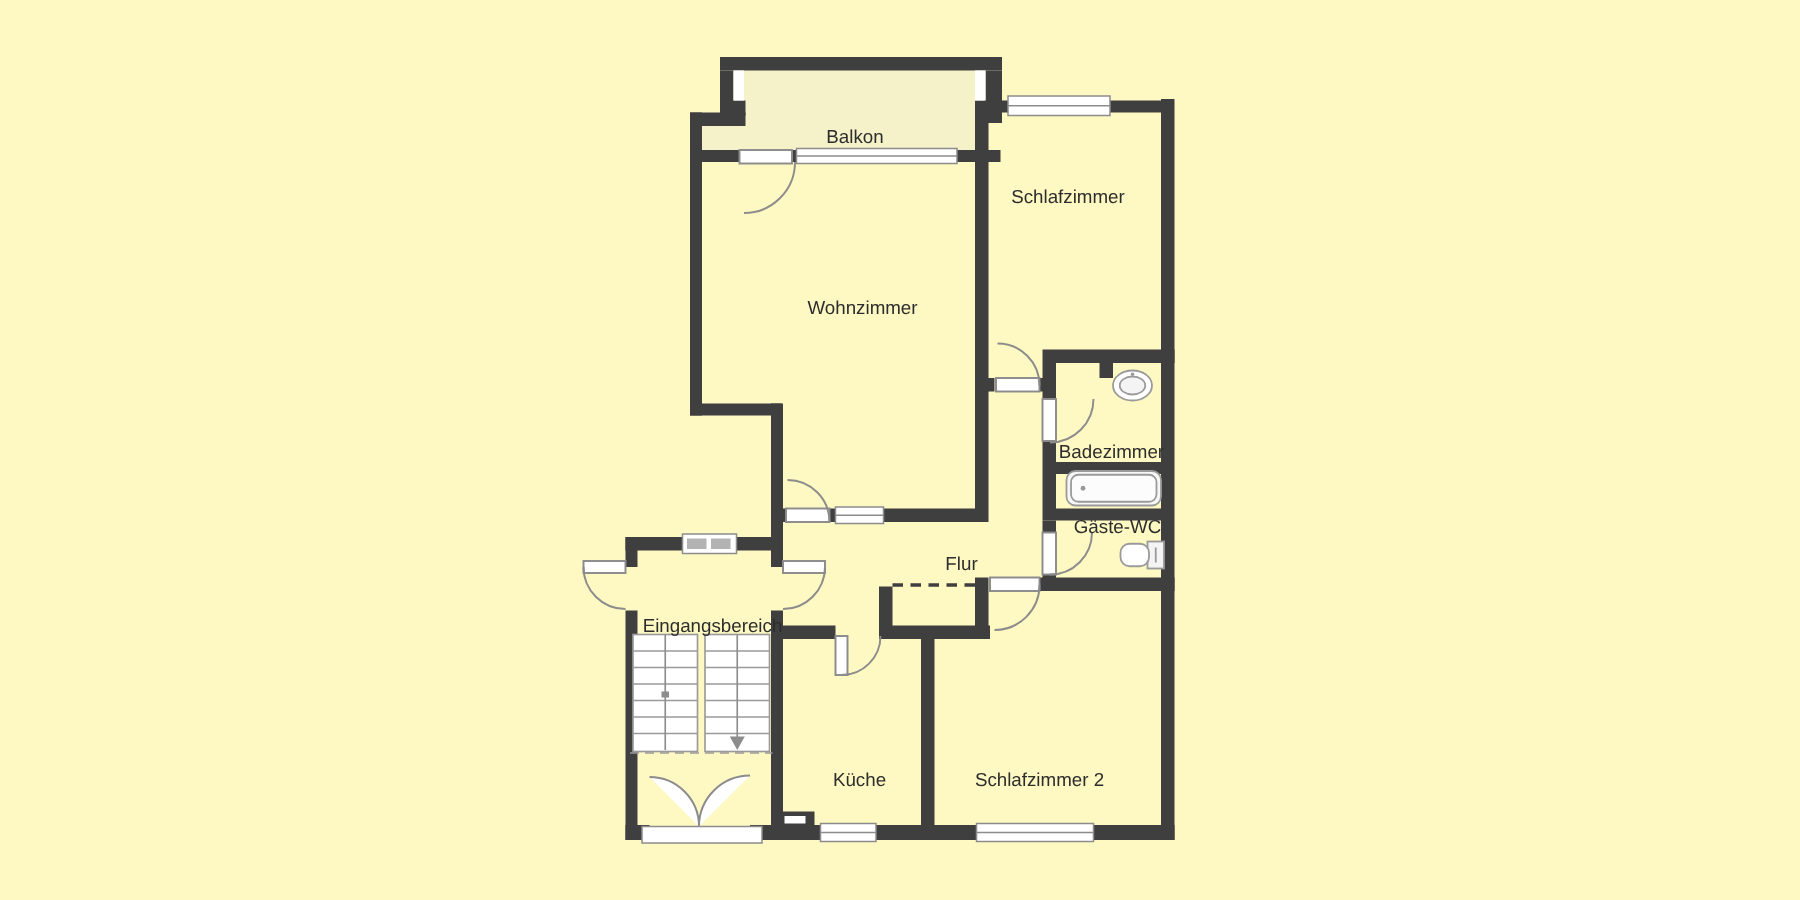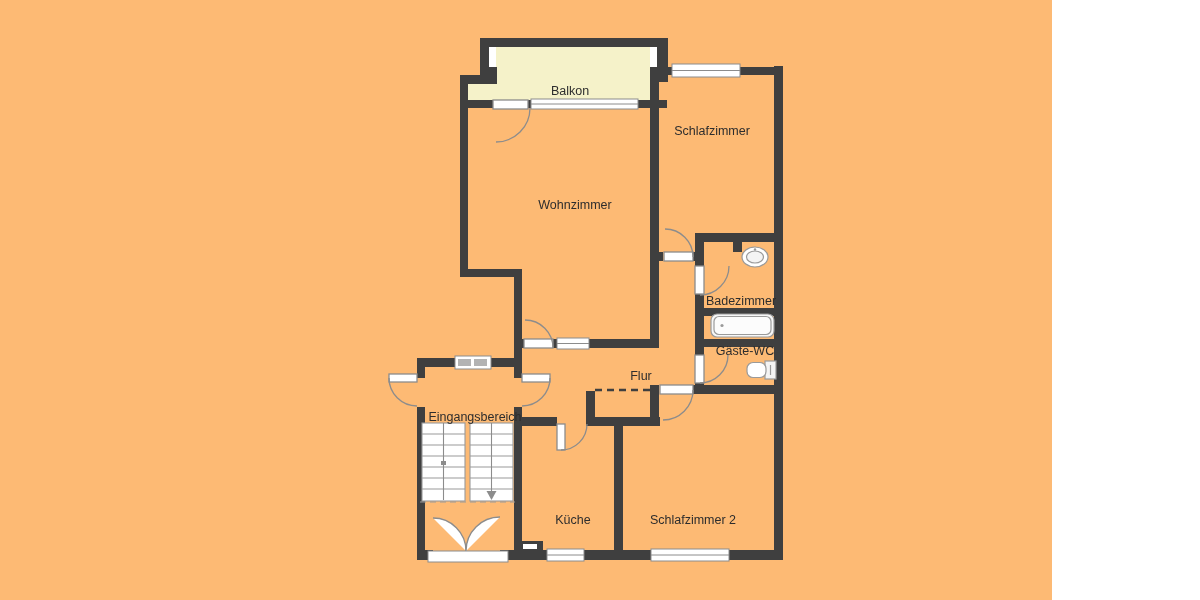--- a/index.html
+++ b/index.html
@@ -1,16 +1,16 @@
 <!DOCTYPE html>
 <html><head>
 <meta charset="utf-8">
 <style>
   html,body{margin:0;padding:0;background:#ffffff;}
-  .stage{position:relative;width:1052px;height:600px;background:#fdba74;overflow:hidden;
+  .stage{position:relative;width:1200px;height:600px;background:#fef9c3;overflow:hidden;
          font-family:"Liberation Sans", sans-serif;}
   svg text{font-family:"Liberation Sans", sans-serif;fill:#2d2d2d;}
 </style>
 </head>
 <body>
 
 <div class="stage">
 <svg width="1200" height="600" viewBox="0 0 1200 600">
 
   <g>

